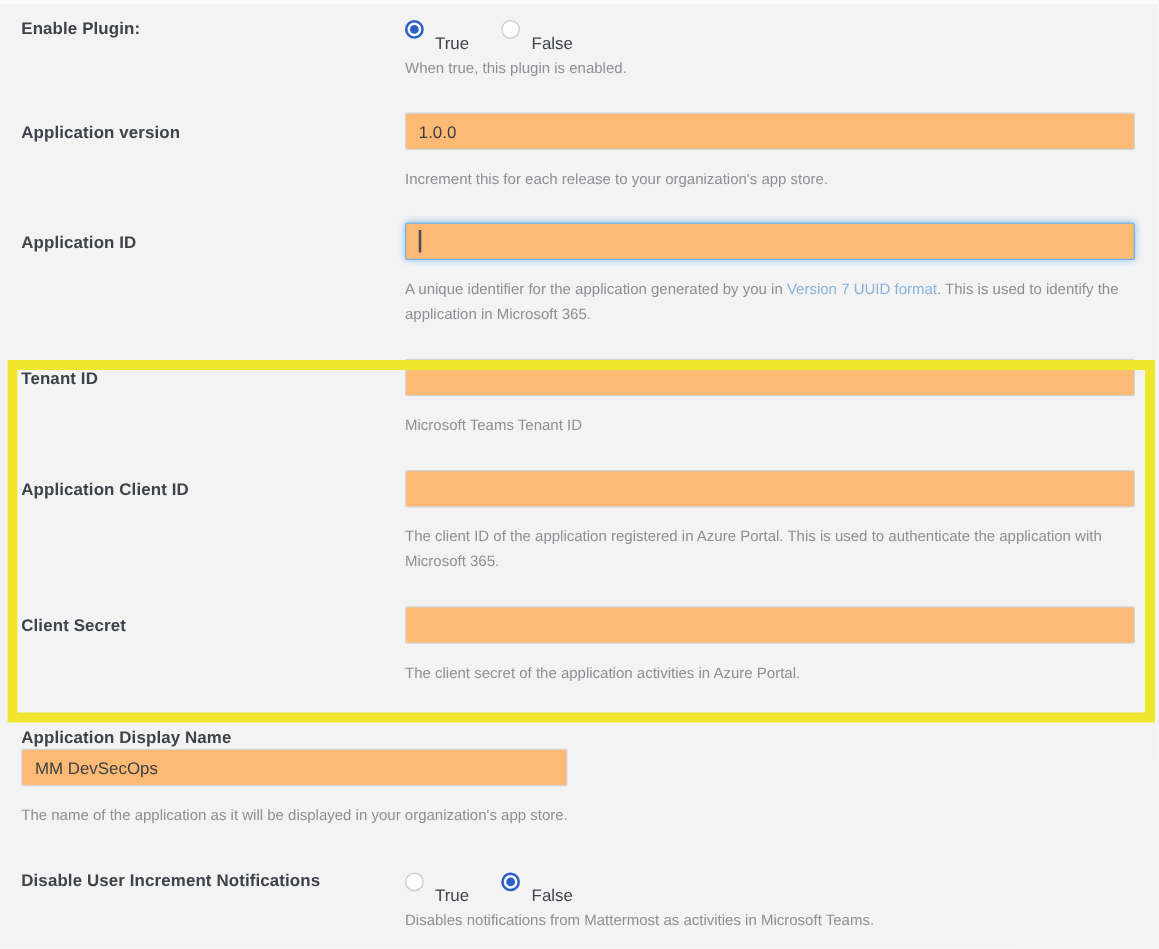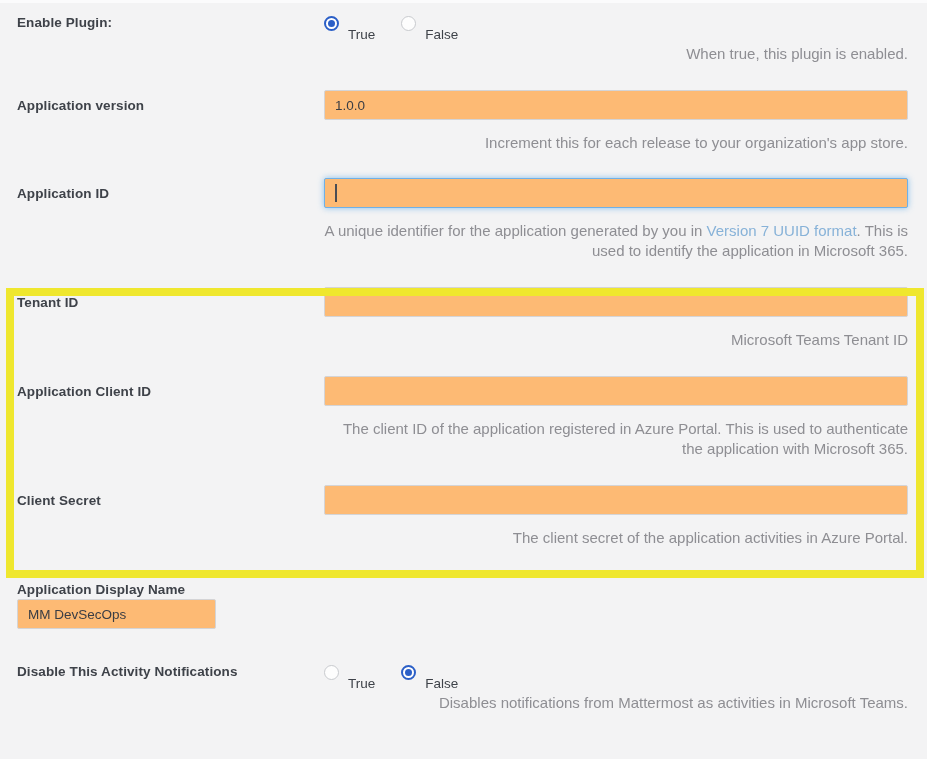--- a/index.html
+++ b/index.html
@@ -77,24 +77,23 @@
     display: flex; align-items: center; justify-content: center;
     flex-shrink: 0;
   }
   .radio-circle.selected { border: 2px solid #2b5fc7; background: #ffffff; }
   .radio-dot { width: 7px; height: 7px; border-radius: 50%; background: transparent; }
   .radio-circle.selected .radio-dot { background: #2b5fc7; }
   .radio-label { font-size: 13.5px; color: #3e4249; margin-top: 23px; }
 
   .help-text {
     margin-top: 13px;
-    font-size: 15px;
+    font-size: 12px;
     line-height: 20px;
     color: #8e8e93;
-    text-align: right;
   }
   .form-row.radio-type .help-text { margin-top: 11px; }
   .help-link { color: #87b2d8; text-decoration: none; cursor: pointer; }
 
   .highlight-box {
     position: absolute;
     left: 6px;
     top: 288px;
     width: 918px;
     height: 290px;
@@ -174,24 +173,25 @@
           </div>
           <div class="help-text">The client secret of the application activities in Azure Portal.</div>
         </div>
       </div>
       <div class="form-row text-type">
         <label class="row-label">Application Display Name</label>
         <div class="row-content">
           <div class="input-wrap">
             <input type="text" class="text-input" readonly="" value="MM DevSecOps" style="">
           </div>
+          <div class="help-text">The name of the application as it will be displayed in your organization's app store.</div>
         </div>
       </div>
       <div class="form-row radio-type">
-        <label class="row-label">Disable This Activity Notifications</label>
+        <label class="row-label">Disable User Increment Notifications</label>
         <div class="row-content">
           <div class="radio-group">
             <label class="radio-option">
               <span class="radio-circle">
                 <span class="radio-dot"></span>
               </span>
               <span class="radio-label">True</span>
             </label>
             <label class="radio-option">
               <span class="radio-circle selected">

